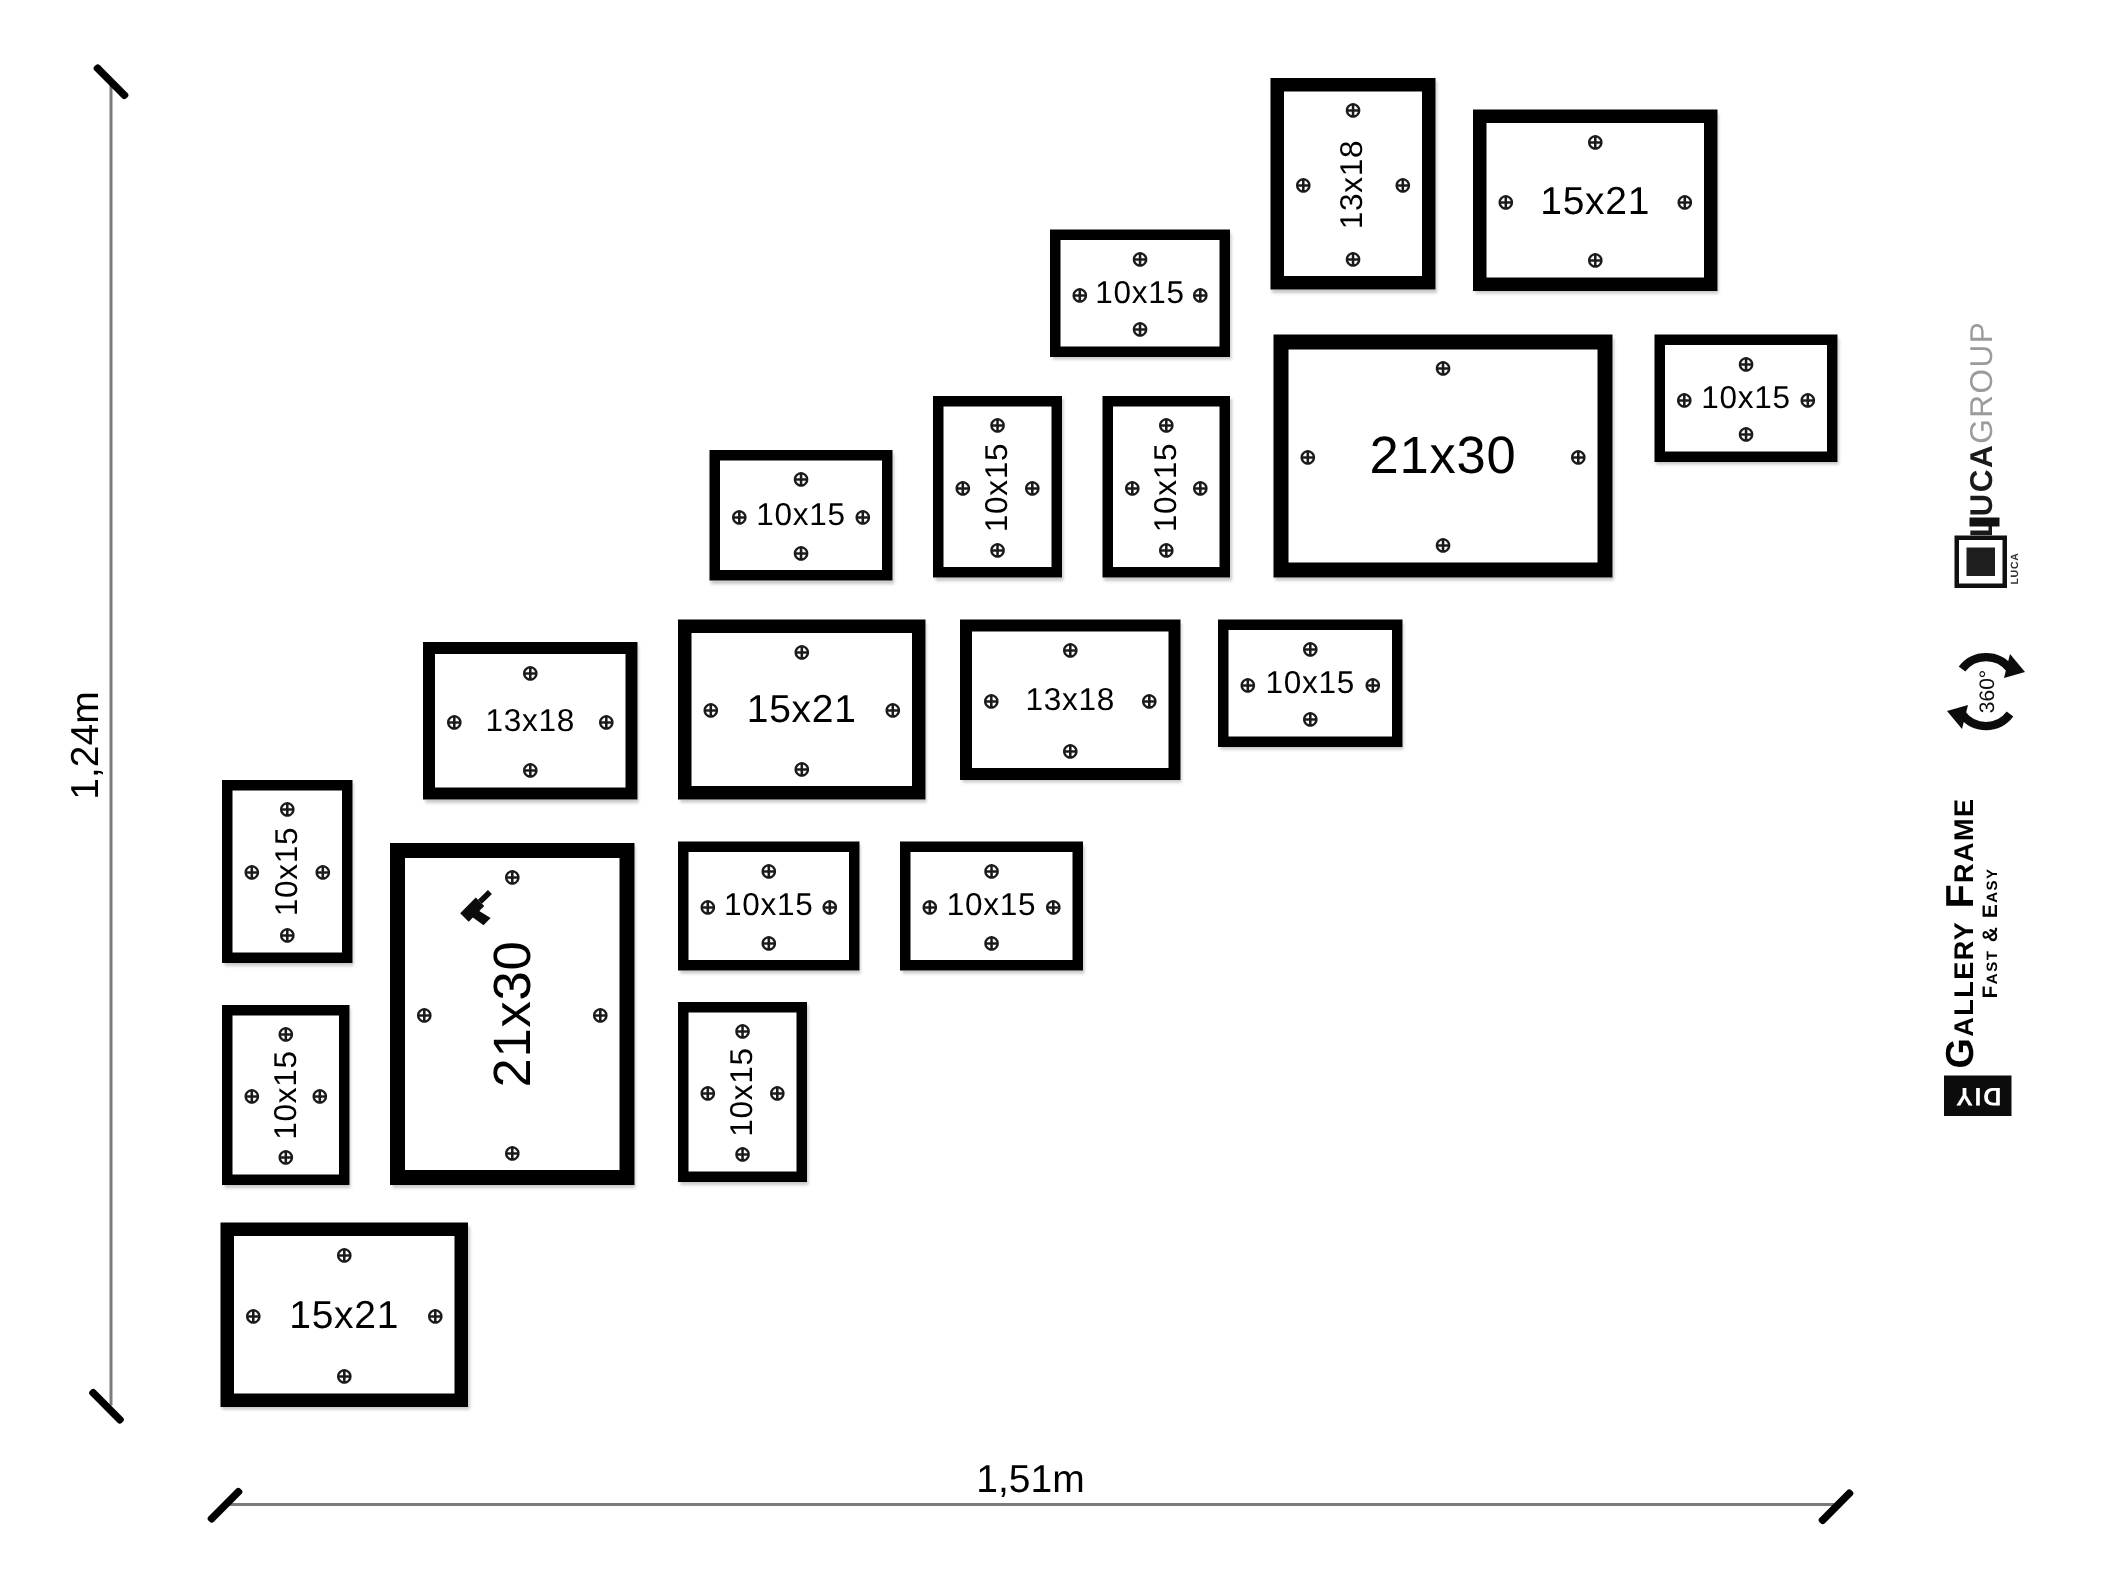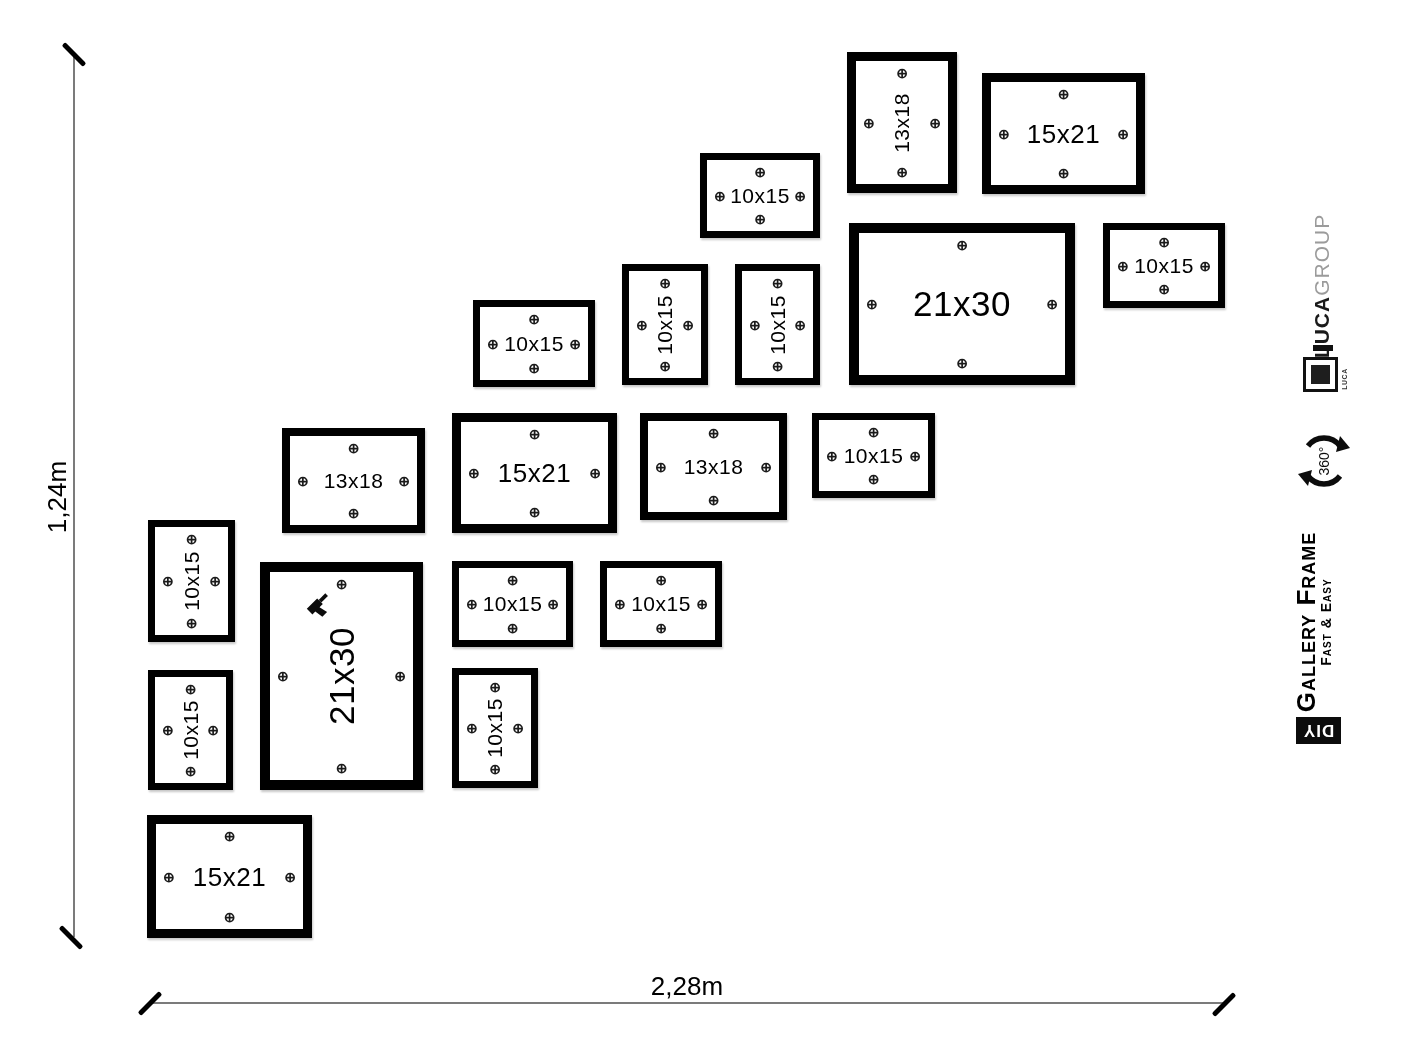--- a/index.html
+++ b/index.html
@@ -225,21 +225,21 @@
     </div>
 
   <div class="dim-line-v"></div>
   <div class="tick tick-back" style="left:59px; top:52px;"></div>
   <div class="tick tick-back" style="left:56px; top:935px;"></div>
   <span class="dim-label dim-label-v" style="left:57px; top:497px;">1,24m</span>
 
   <div class="dim-line-h"></div>
   <div class="tick tick-slash" style="left:135px; top:1001px;"></div>
   <div class="tick tick-slash" style="left:1209px; top:1002px;"></div>
-  <span class="dim-label dim-label-h" style="left:687px; top:986px;">2,28m</span>
+  <span class="dim-label dim-label-h" style="left:687px; top:986px;">1,51m</span>
 
   <div class="brand-company">
     <span class="bold">LUCA</span><span class="light">GROUP</span>
   </div>
 
   <div class="logo-bar"></div>
   <div class="logo-square">
     <div class="logo-square-inner"></div>
   </div>
   <span class="logo-luca-text">LUCA</span>

